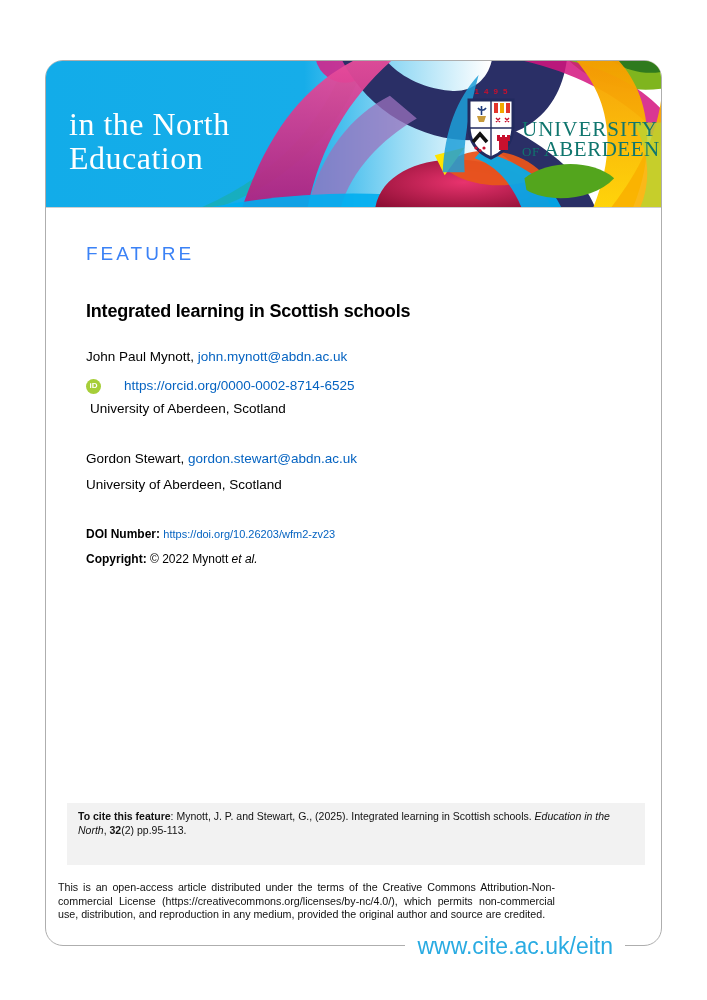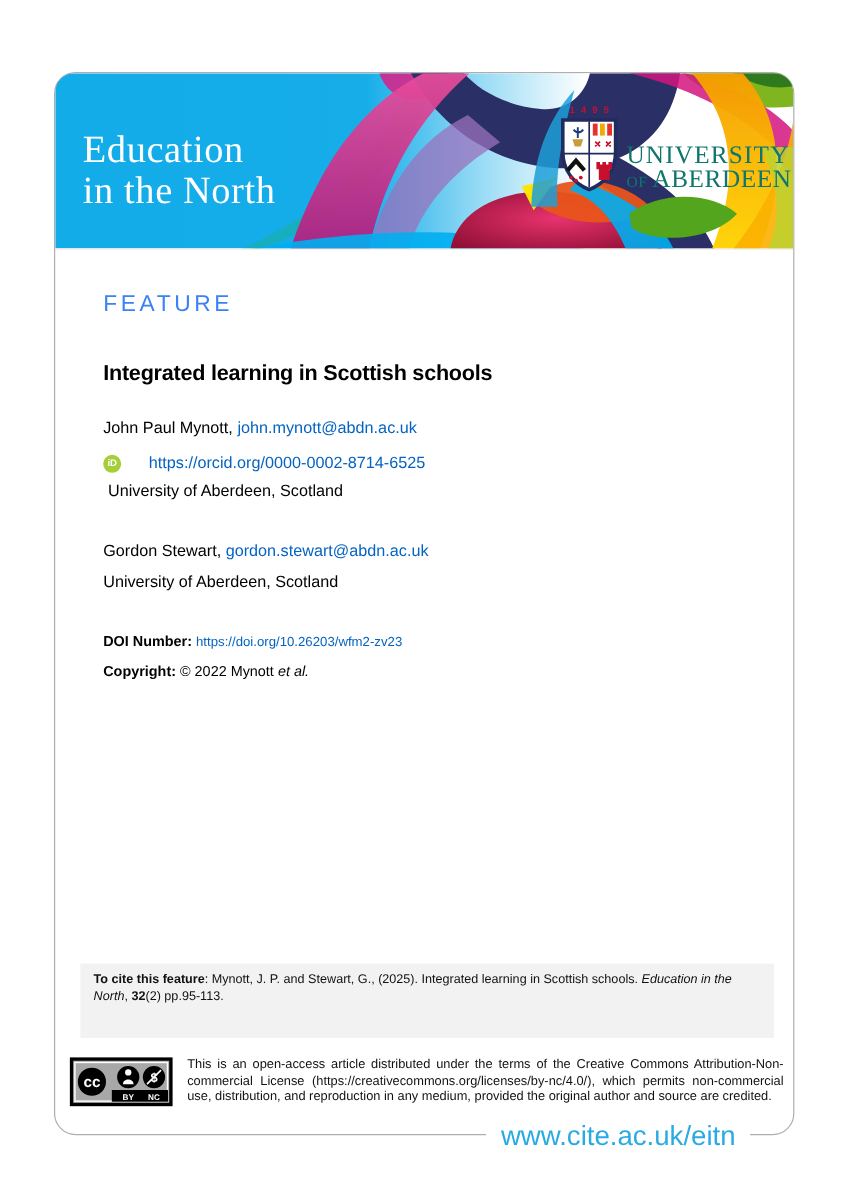--- a/index.html
+++ b/index.html
@@ -109,22 +109,22 @@
       <path d="M560,-5 C580,10 600,14 617,11 L617,-5 Z" fill="#2F7A1E"></path>
       <path d="M455,-5 C515,5 565,28 600,60 L612,85 L617,85 L617,48 C585,14 530,-4 488,-5 Z" fill="#D4147F" opacity="0.85"></path>
       <path d="M528,-5 C565,35 575,85 548,150 L588,150 C614,88 606,30 570,-5 Z" fill="url(#orangeGrad)" opacity="0.96"></path>
       <path d="M565,150 C595,112 612,75 617,40 L617,150 Z" fill="#F9B000" opacity="0.9"></path>
       <path d="M590,62 C605,92 608,122 595,150 L617,150 L617,62 Z" fill="#BCD12F" opacity="0.85"></path>
       <path d="M480,118 C505,99 548,99 570,118 C550,140 505,144 482,130 Z" fill="#53A51D"></path>
       <path d="M398,112 C400,70 412,38 434,14 C424,52 418,82 420,112 Z" fill="#1D9FD8" opacity="0.85"></path>
     </svg>
 
     <div class="journal-title">
+      <div>in the North</div>
       <div>Education</div>
-      <div>in the North</div>
     </div>
 
     <div class="univ-logo">
       <div class="crest-col">
         <div class="founded">1495</div>
         <svg viewBox="0 0 48 62" width="48" height="62" aria-hidden="true">
           <path d="M2,2 H46 V28 C46,45 36,55 24,60 C12,55 2,45 2,28 Z" fill="#fff" stroke="#222B5F" stroke-width="3"></path>
           <line x1="24" y1="3" x2="24" y2="58" stroke="#222B5F" stroke-width="1.4"></line>
           <line x1="3" y1="30" x2="45" y2="30" stroke="#222B5F" stroke-width="1.4"></line>
           <path d="M10,18 h9 l-2,6 h-5 Z" fill="#C89B3C"></path>
@@ -180,43 +180,20 @@
       <div class="meta-line">
         <span class="bold">Copyright:</span>
         <span>© 2022 Mynott</span>
         <i>et al.</i>
       </div>
     </div>
 
     <div class="citation-box"><span class="bold">To cite this feature</span><span>: Mynott, J. P. and Stewart, G., (2025). Integrated learning in Scottish schools. </span><i>Education in the North</i><span>, </span><b>32</b><span>(2) pp.95-113.</span></div>
 
     <div class="license-row">
-      <div class="cc-badge">
-        <svg viewBox="0 0 88 42" width="86" height="41" aria-hidden="true">
-          <rect x="1.5" y="1.5" width="85" height="39" fill="#A8A8A8" stroke="#000" stroke-width="3"></rect>
-          <rect x="4.5" y="4.5" width="79" height="33" fill="none" stroke="#fff" stroke-width="1.2"></rect>
-          <g>
-            <circle cx="19" cy="21" r="12" fill="#000"></circle>
-            <text x="19" y="25.5" text-anchor="middle" fill="#fff" font-size="13" font-weight="bold" font-family="Liberation Sans, sans-serif">cc</text>
-          </g>
-          <rect x="36" y="28" width="48" height="10" fill="#000"></rect>
-          <g>
-            <circle cx="50" cy="17" r="9.5" fill="#000"></circle>
-            <circle cx="50" cy="13" r="2.7" fill="#fff"></circle>
-            <path d="M45.5,23 C45.5,17.8 54.5,17.8 54.5,23 Z" fill="#fff"></path>
-          </g>
-          <g>
-            <circle cx="72" cy="17" r="9.5" fill="#000"></circle>
-            <text x="72" y="21" text-anchor="middle" fill="#fff" font-size="11" font-weight="bold" font-family="Liberation Sans, sans-serif">$</text>
-            <line x1="66" y1="23" x2="78" y2="11" stroke="#fff" stroke-width="1.4"></line>
-          </g>
-          <text x="50" y="36.5" text-anchor="middle" fill="#fff" font-size="7" font-weight="bold" font-family="Liberation Sans, sans-serif">BY</text>
-          <text x="72" y="36.5" text-anchor="middle" fill="#fff" font-size="7" font-weight="bold" font-family="Liberation Sans, sans-serif">NC</text>
-        </svg>
-      </div>
       <p class="license-text">This is an open-access article distributed under the terms of the Creative Commons Attribution-Non-commercial License (https://creativecommons.org/licenses/by-nc/4.0/), which permits non-commercial use, distribution, and reproduction in any medium, provided the original author and source are credited.</p>
     </div>
 
   </div>
 
   <div class="footer-url">
     <a>www.cite.ac.uk/eitn</a>
   </div>
 
 </div>

